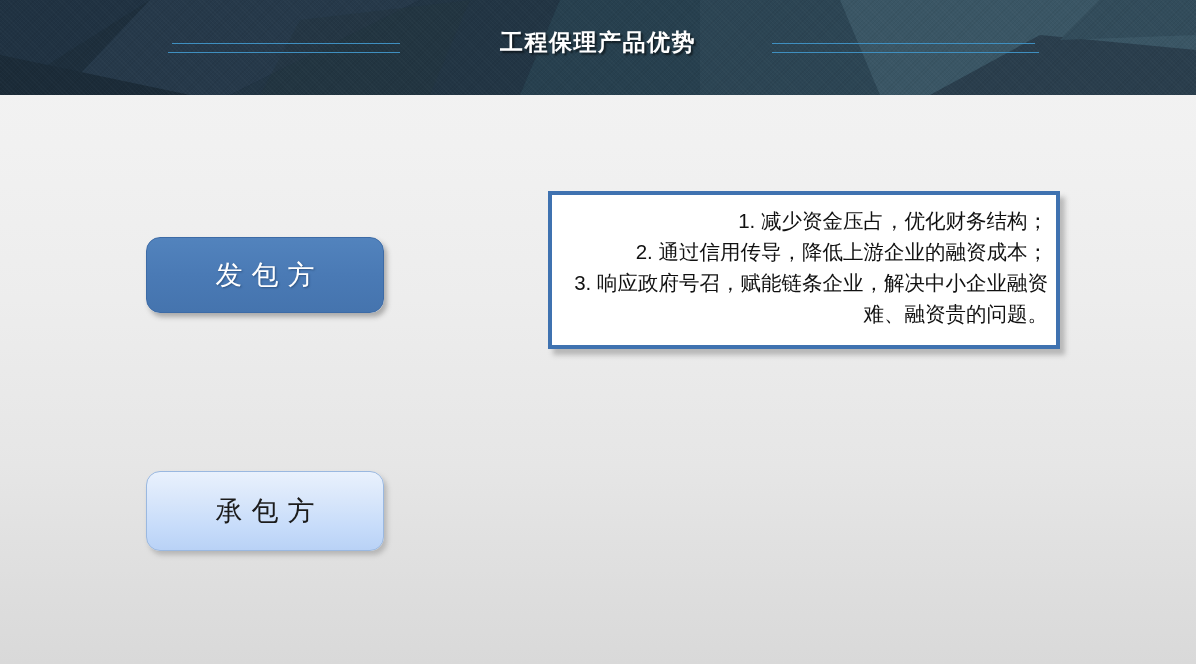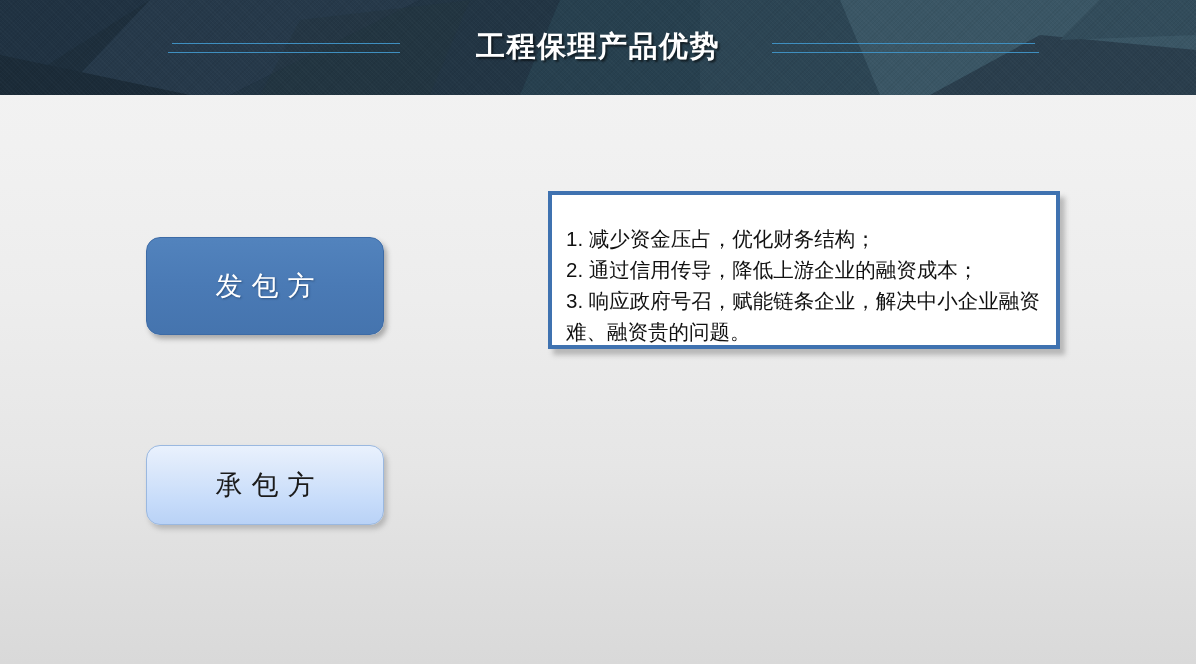--- a/index.html
+++ b/index.html
@@ -45,21 +45,21 @@
       repeating-linear-gradient(-45deg, rgba(0,0,0,0.05) 0px, rgba(0,0,0,0.05) 1px, rgba(0,0,0,0) 1px, rgba(0,0,0,0) 3px);
   }
 
   .hdr-title {
     position: absolute;
     left: 0;
     top: 27px;
     width: 1196px;
     text-align: center;
     color: #ffffff;
-    font-size: 29px;
+    font-size: 23px;
     font-weight: bold;
     letter-spacing: 1.5px;
     text-shadow: 2px 2px 2px rgba(0,0,0,0.55);
     z-index: 6;
     white-space: nowrap;
   }
 
   .rule {
     position: absolute;
     height: 1px;
@@ -85,33 +85,33 @@
     letter-spacing: 9px;
     text-indent: 9px;
     font-weight: normal;
     white-space: nowrap;
   }
 
   .pill-primary {
     left: 146px;
     top: 237px;
     width: 238px;
-    height: 98px;
+    height: 76px;
     background: linear-gradient(to bottom, #5283bd 0%, #4a7ab5 50%, #4574ae 100%);
     border: 1px solid #3d6ba6;
     box-shadow: 3px 4px 5px rgba(90,90,90,0.45);
   }
   .pill-primary .pill-label {
     color: #ffffff;
     text-shadow: 1px 1px 2px rgba(20,45,80,0.5);
   }
 
   .pill-secondary {
     left: 146px;
-    top: 445px;
+    top: 471px;
     width: 238px;
     height: 80px;
     background: linear-gradient(to bottom, #e9f1fd 0%, #dbe8fb 30%, #c7dcfa 70%, #b9d2f6 100%);
     border: 1px solid #9ab8e0;
     box-shadow: 3px 4px 5px rgba(120,120,120,0.4);
   }
   .pill-secondary .pill-label {
     color: #1b1b1b;
   }
 
@@ -132,22 +132,23 @@
     left: 548px;
     top: 191px;
     width: 512px;
     height: 158px;
     border: 4px solid #3f72b0;
     box-shadow: 5px 6px 5px rgba(120,120,120,0.45);
   }
   .panel-primary .panel-body {
     position: absolute;
     left: 14px;
-    top: 28px;
+    top: 10px;
     width: 482px;
+    text-align: right;
   }
 
   .panel-secondary {
     left: 548px;
     top: 415px;
     width: 512px;
     height: 151px;
     border: 2px solid #b8cfe8;
     box-shadow: 5px 6px 5px rgba(130,130,130,0.4);
   }

